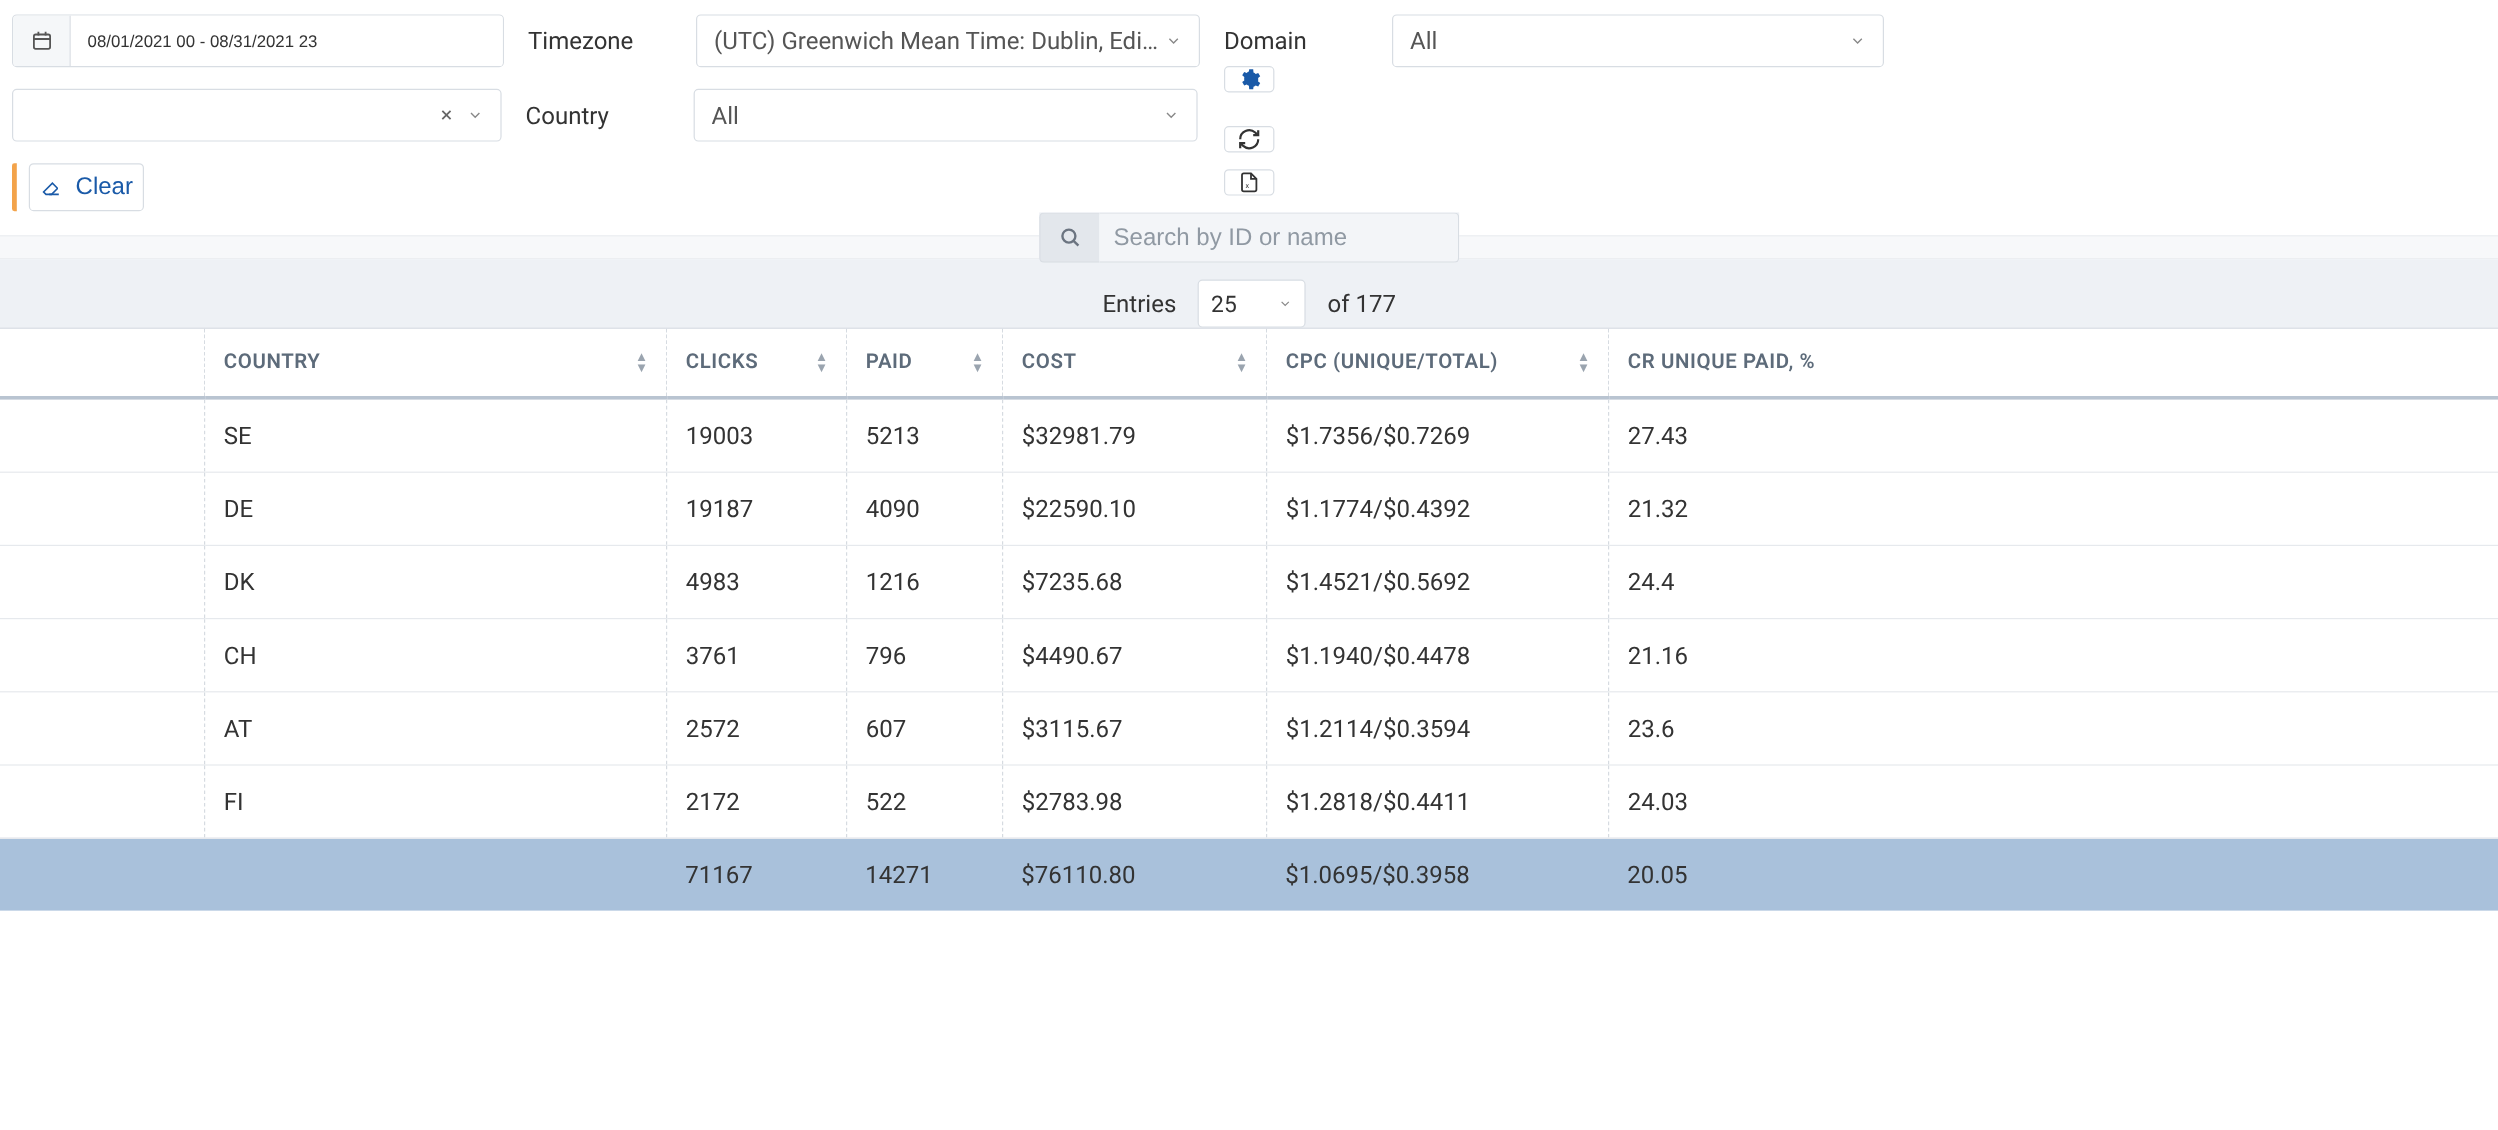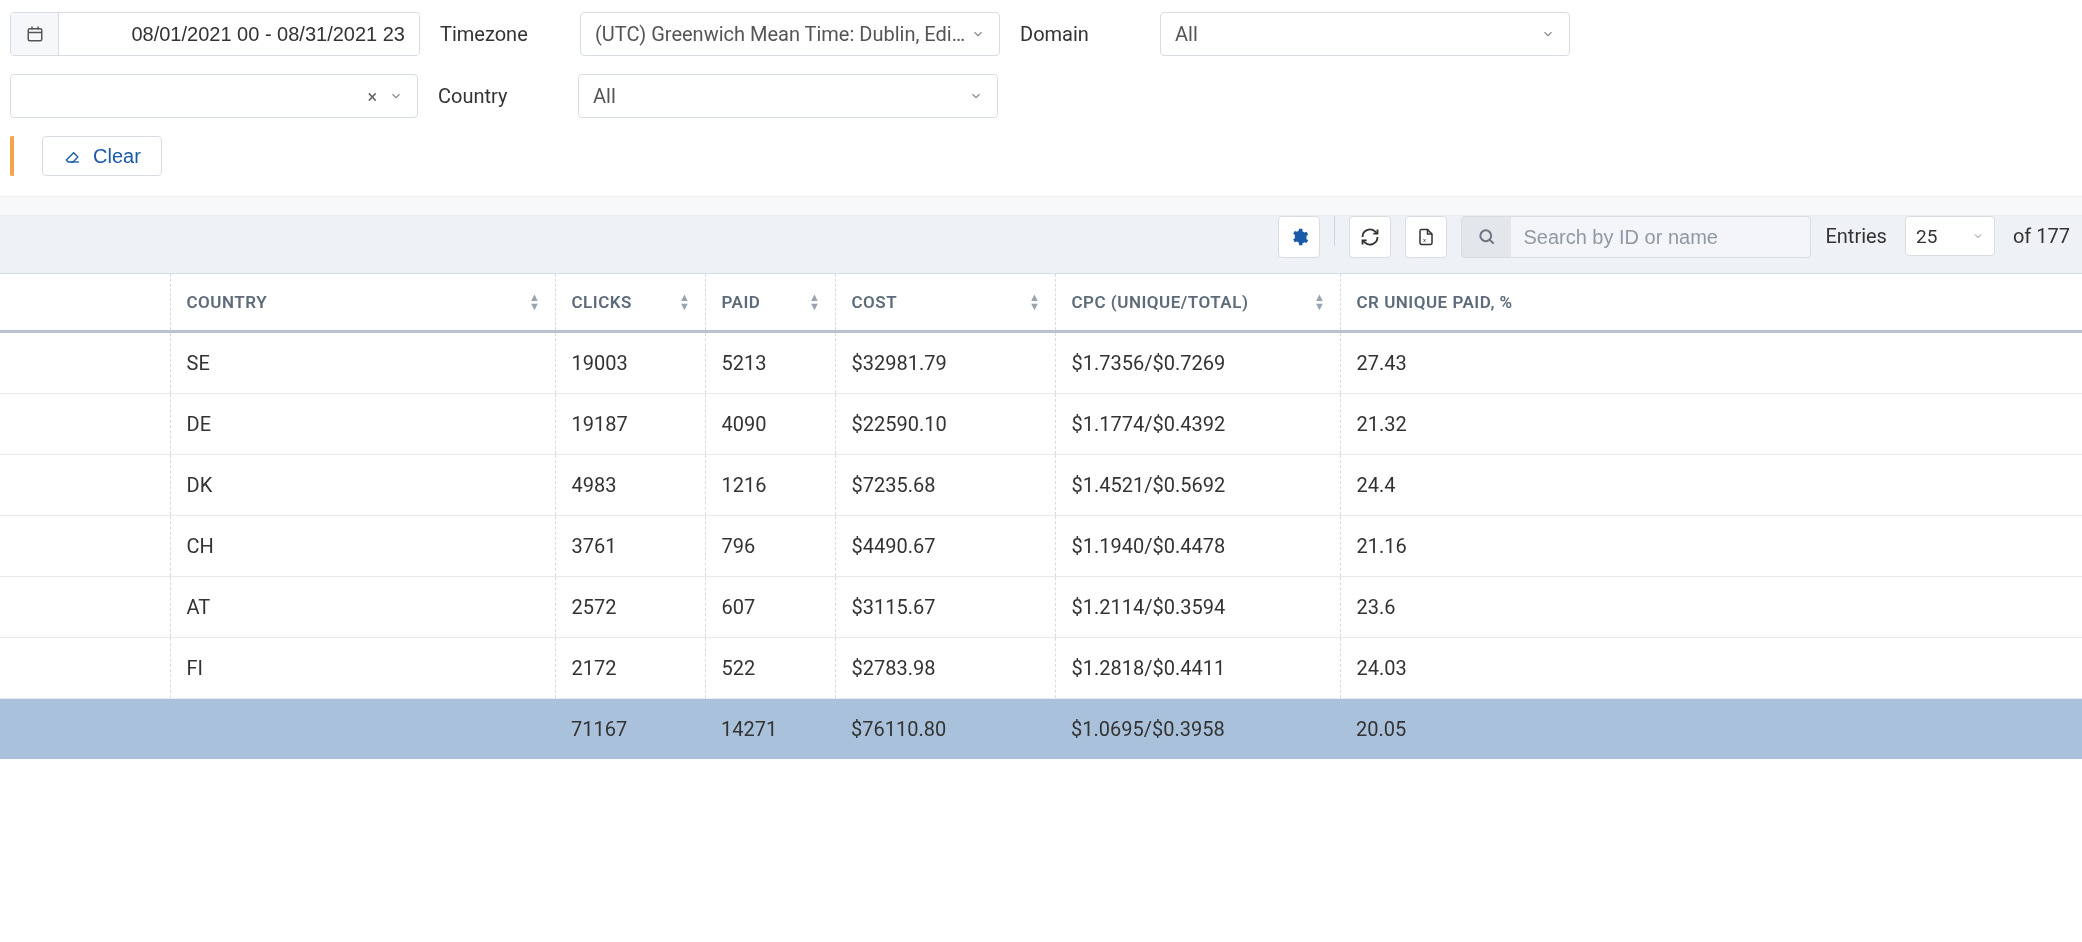--- a/index.html
+++ b/index.html
@@ -36,24 +36,23 @@
     display: flex;
     align-items: center;
     justify-content: center;
     color: #555;
   }
   .date-input {
     border: none;
     outline: none;
     padding: 0 14px;
     height: 100%;
-    font-size: 20px;
+    font-size: 14px;
     color: #333;
     width: 360px;
-    text-align: right;
   }
   .flabel {
     font-size: 20px;
     color: #333;
     width: 120px;
   }
   .select {
     display: flex;
     align-items: center;
     justify-content: space-between;
@@ -82,48 +81,49 @@
     padding: 0 0 20px 0;
     display: flex;
   }
   .orange-bar {
     width: 4px;
     background: #f3a34a;
     border-radius: 2px 0 0 2px;
     height: 40px;
   }
   .clear-btn {
-    margin-left: 28px;
+    margin-left: 10px;
     height: 40px;
     border: 1px solid #d8dde3;
     background: #fff;
     border-radius: 4px;
     color: #1a5aa8;
     font-size: 20px;
-    padding: 0 20px;
+    padding: 0 8px;
     display: flex;
     align-items: center;
     gap: 10px;
     cursor: pointer;
   }
   .spacer-band {
     height: 20px;
     background: #f7f8fa;
     border-top: 1px solid #eceef1;
     border-bottom: 1px solid #eceef1;
   }
   .toolbar {
     background: #eef1f5;
     height: 58px;
     display: flex;
-    align-items: flex-start;
+    align-items: center;
     justify-content: flex-end;
     padding: 0 12px;
     gap: 14px;
     border-bottom: 1px solid #d9dee4;
+    flex-direction: column;
   }
   .tbtn {
     width: 42px;
     height: 42px;
     background: #fff;
     border: 1px solid #d8dde3;
     border-radius: 4px;
     display: flex;
     align-items: center;
     justify-content: center;

